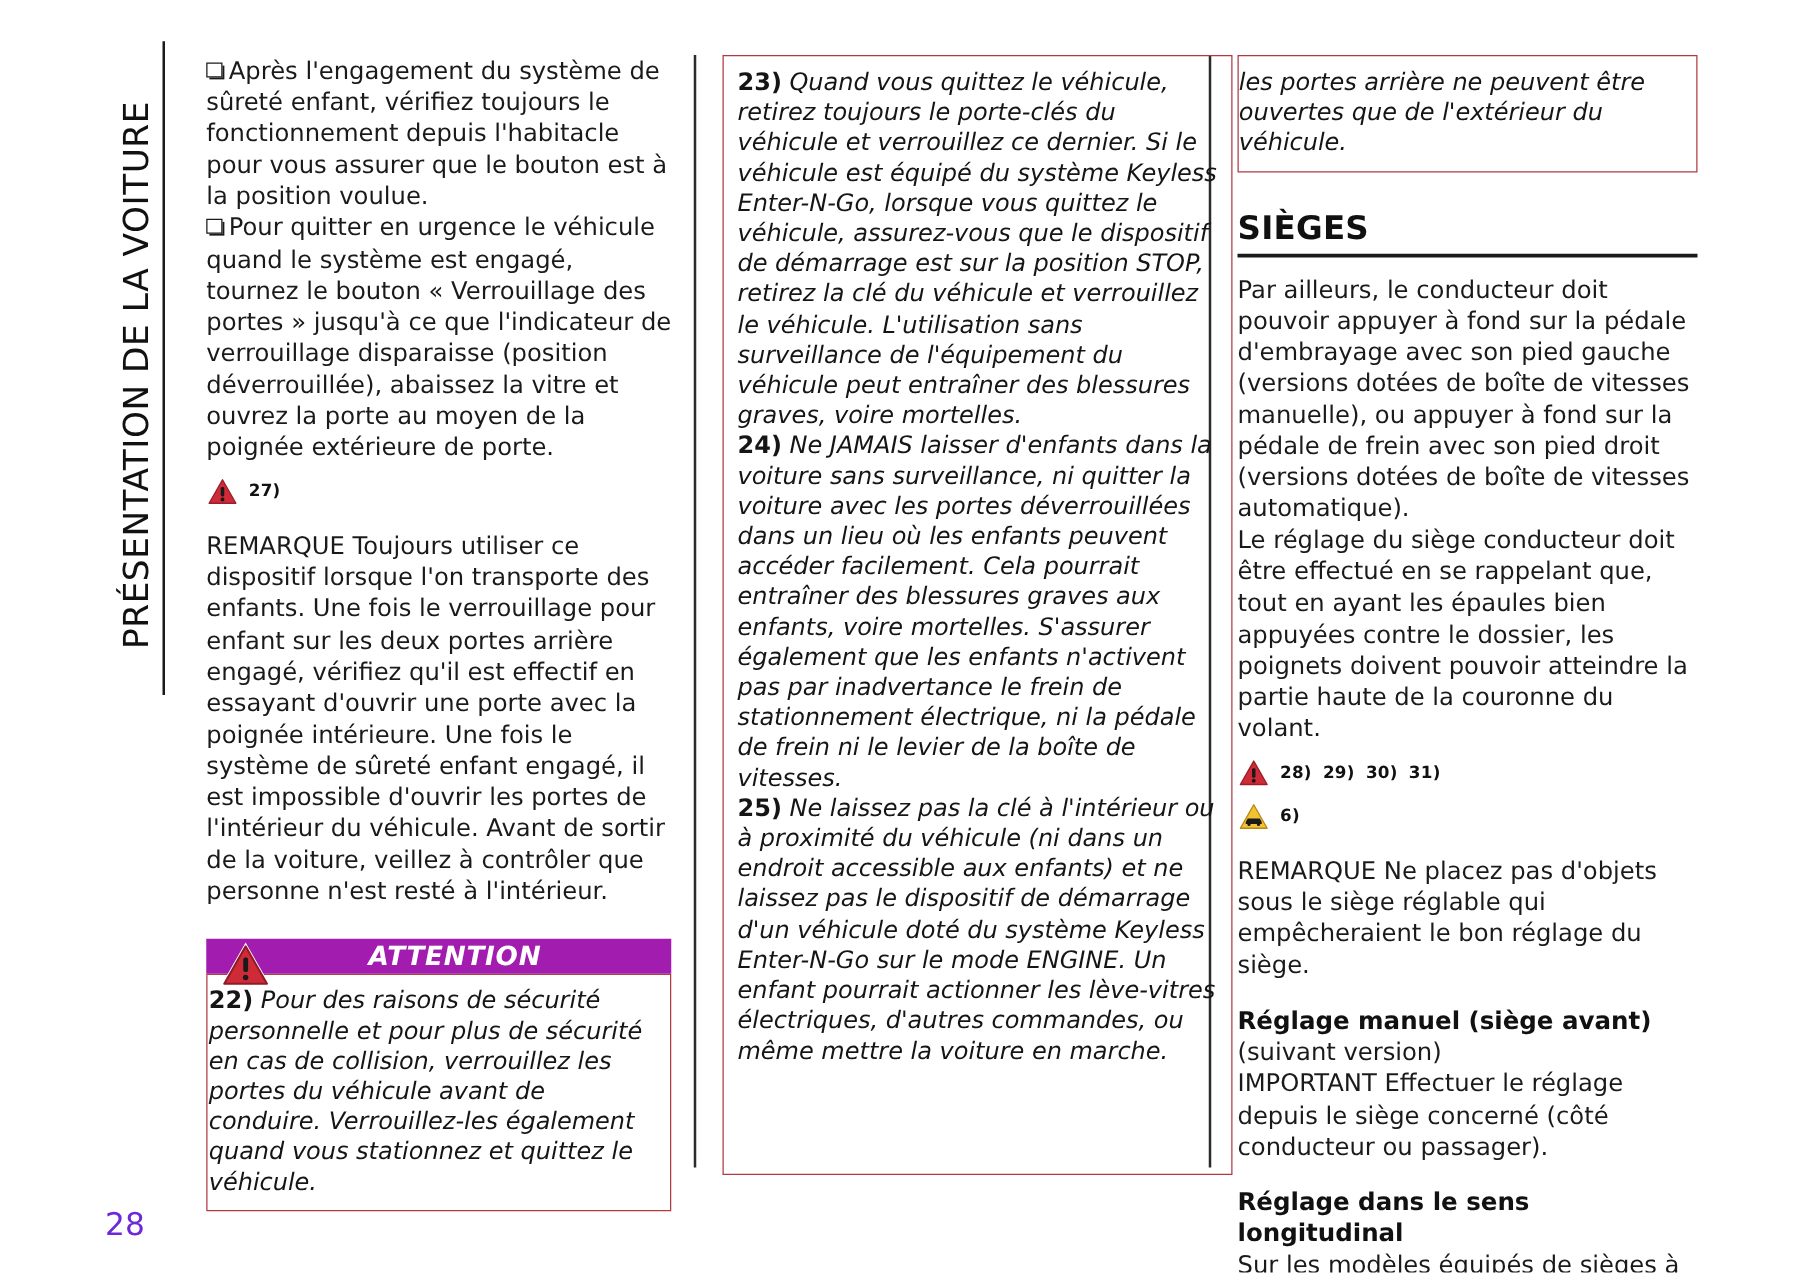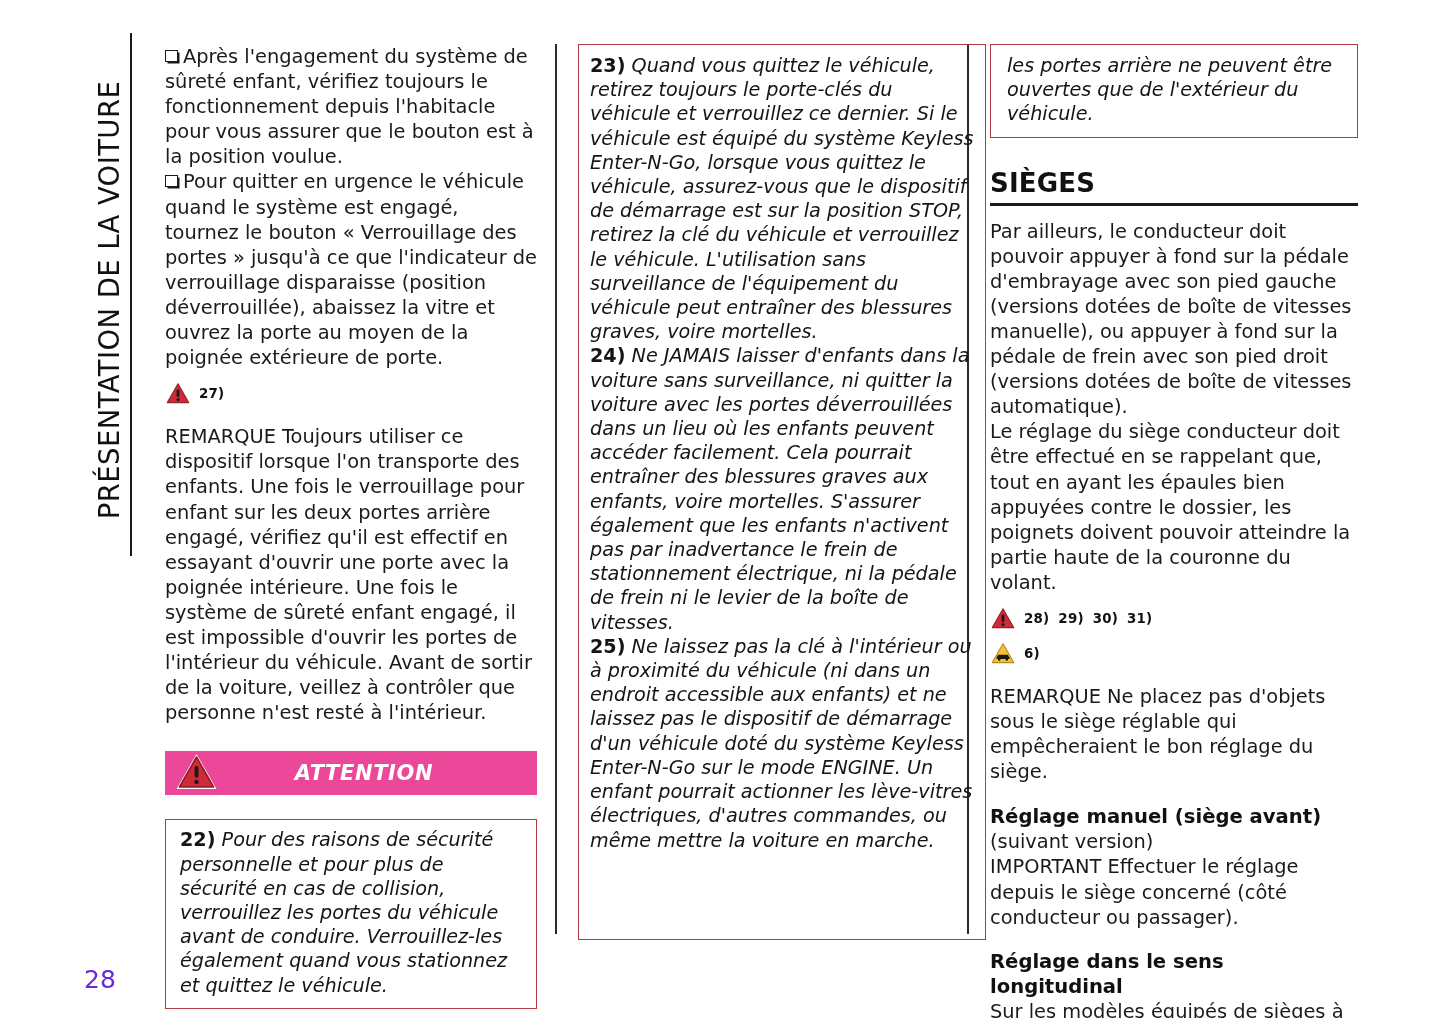--- a/index.html
+++ b/index.html
@@ -104,22 +104,22 @@
     letter-spacing: 0.2px;
     color: #111;
     display: flex;
     gap: 9px;
   }
   .tri-icon { display: block; }
 
   
   .attention-bar {
     margin-top: 26px;
-    height: 44px;
-    background: #ec4899;
+    height: 28px;
+    background: #a21caf;
     display: flex;
     align-items: center;
     position: relative;
   }
   .attention-bar .bar-icon {
     position: absolute;
     left: 10px; top: 1px;
   }
   .attention-label {
     width: 100%;
@@ -128,22 +128,22 @@
     font-weight: 700;
     font-style: italic;
     color: #ffffff;
     letter-spacing: 0.6px;
     padding-left: 26px;
   }
 
   
   .warn-box {
     border: 1.8px solid #b03b40;
-    padding: 8px 10px 10px 14px;
-    margin-top: 24px;
+    padding: 8px 10px 10px 1px;
+    margin-top: 0;
   }
   .warn-text {
     font-size: 19.2px;
     line-height: 24.2px;
     font-style: italic;
     color: #151515;
     margin: 0;
   }
   .warn-num {
     font-weight: 700;
@@ -151,21 +151,21 @@
   }
 
   #col2-warnbox {
     margin-top: 0;
     padding: 9px 10px 11px 11px;
     height: 896px;
     overflow: hidden;
   }
   #col3-warnbox {
     margin-top: 0;
-    padding: 9px 11px 10px 16px;
+    padding: 9px 11px 10px 0;
   }
 
   
   .section-head {
     margin-top: 30px;
     font-size: 26px;
     font-weight: 700;
     letter-spacing: 0.2px;
     color: #111;
     padding-bottom: 5px;

